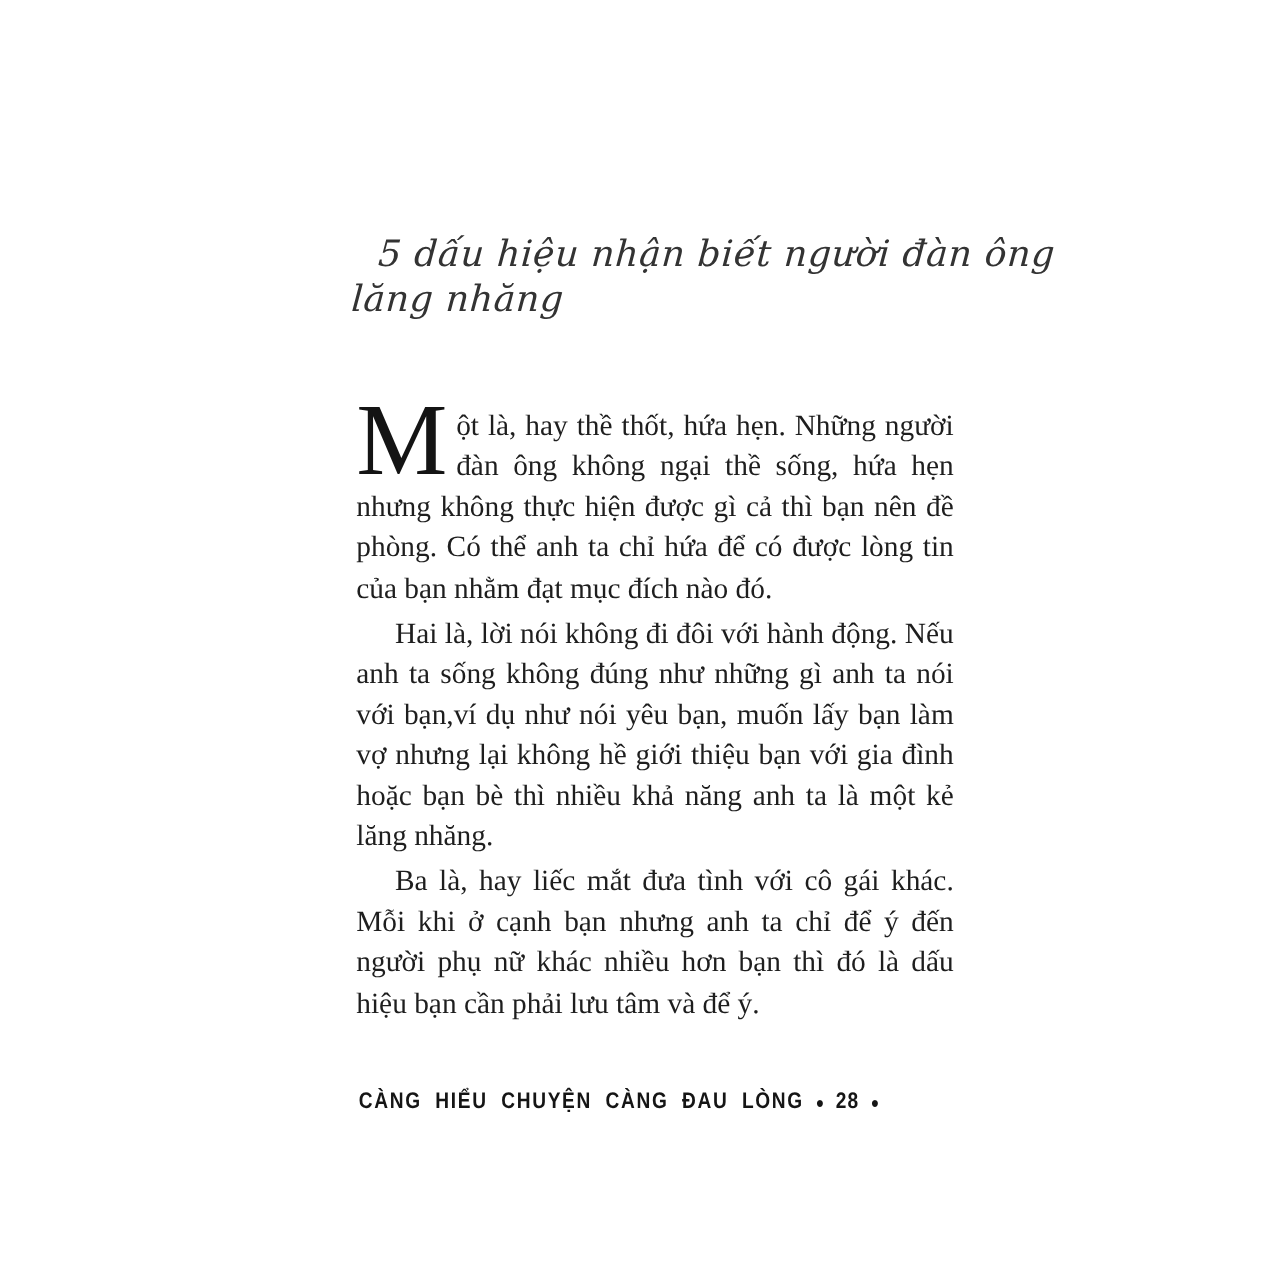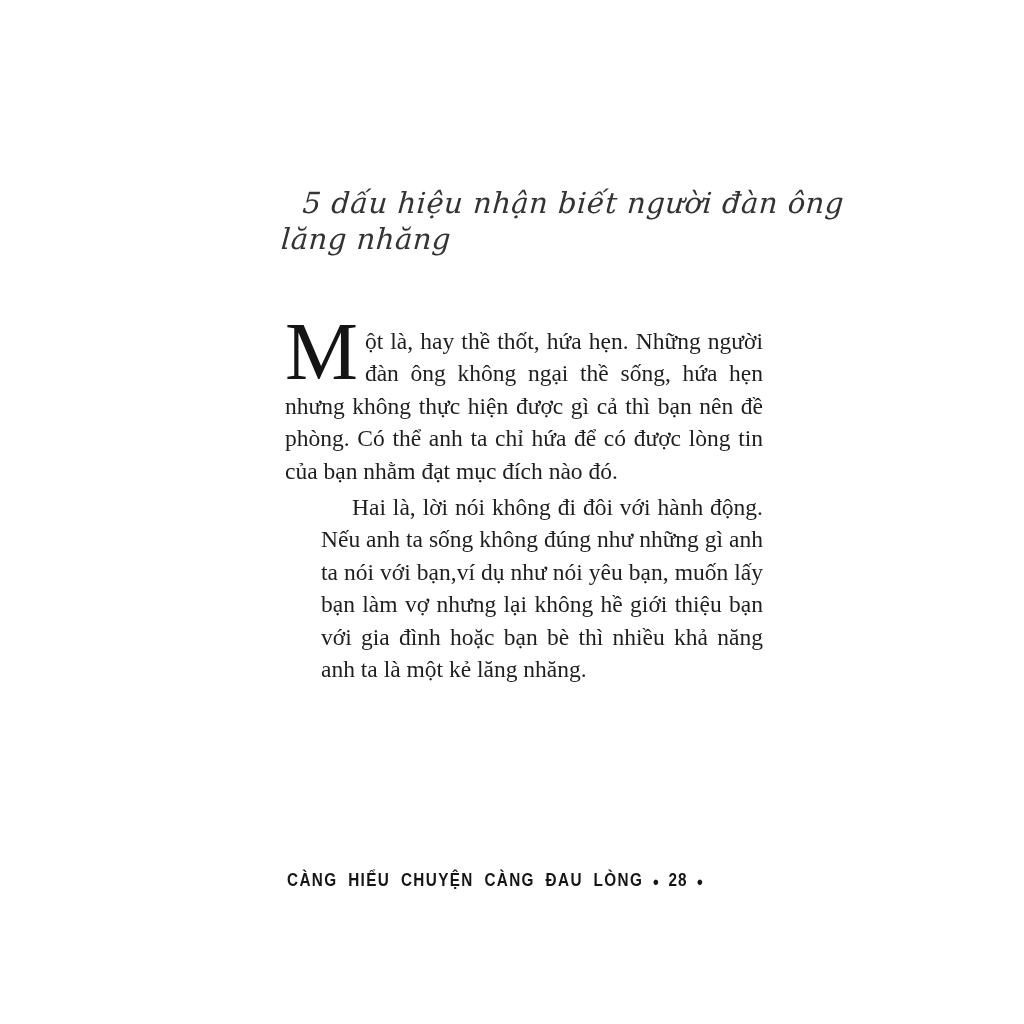--- a/index.html
+++ b/index.html
@@ -50,21 +50,20 @@
     font-size: 23.5px;
     line-height: 32.4px;
     text-align: justify;
   }
   .para {
     margin: 0 0 4px 0;
     padding: 0;
   }
   .para.indent {
     text-indent: 31px;
-    margin-left: 36px;
   }
   .dropcap {
     float: left;
     font-size: 82px;
     line-height: 64px;
     height: 64px;
     position: relative;
     top: -5px;
     margin-right: 7px;
     color: #141414;
@@ -108,20 +107,21 @@
 <div class="page">
 
   <div class="title">
     <div class="title-line1">5 dấu hiệu nhận biết người đàn ông</div>
     <div class="title-line2">lăng nhăng</div>
   </div>
 
   <div class="body-text">
     <p class="para first"><span class="dropcap">M</span><span>ột là, hay thề thốt, hứa hẹn. Những người đàn ông không ngại thề sống, hứa hẹn nhưng không thực hiện được gì cả thì bạn nên đề phòng. Có thể anh ta chỉ hứa để có được lòng tin của bạn nhằm đạt mục đích nào đó.</span></p>
     <p class="para indent">Hai là, lời nói không đi đôi với hành động. Nếu anh ta sống không đúng như những gì anh ta nói với bạn,ví dụ như nói yêu bạn, muốn lấy bạn làm vợ nhưng lại không hề giới thiệu bạn với gia đình hoặc bạn bè thì nhiều khả năng anh ta là một kẻ lăng nhăng.</p>
+    <p class="para indent">Ba là, hay liếc mắt đưa tình với cô gái khác. Mỗi khi ở cạnh bạn nhưng anh ta chỉ để ý đến người phụ nữ khác nhiều hơn bạn thì đó là dấu hiệu bạn cần phải lưu tâm và để ý.</p>
   </div>
 
   <div class="footer">
     <div class="footer-inner">
       <span class="footer-title">CÀNG HIỂU CHUYỆN CÀNG ĐAU LÒNG</span>
       <span class="bullet">●</span>
       <span class="page-num">28</span>
       <span class="bullet">●</span>
     </div>
   </div>

